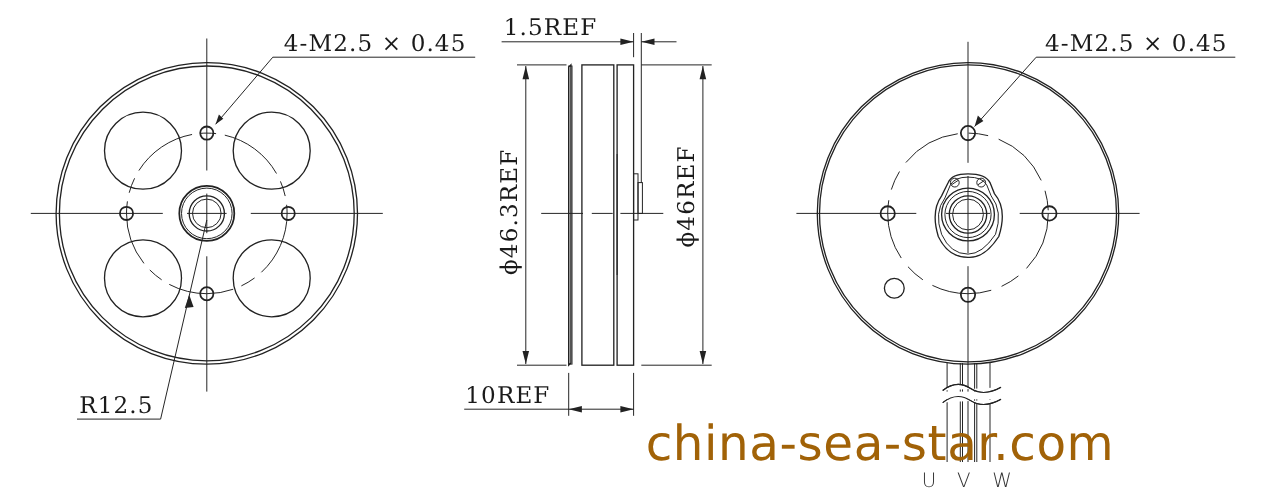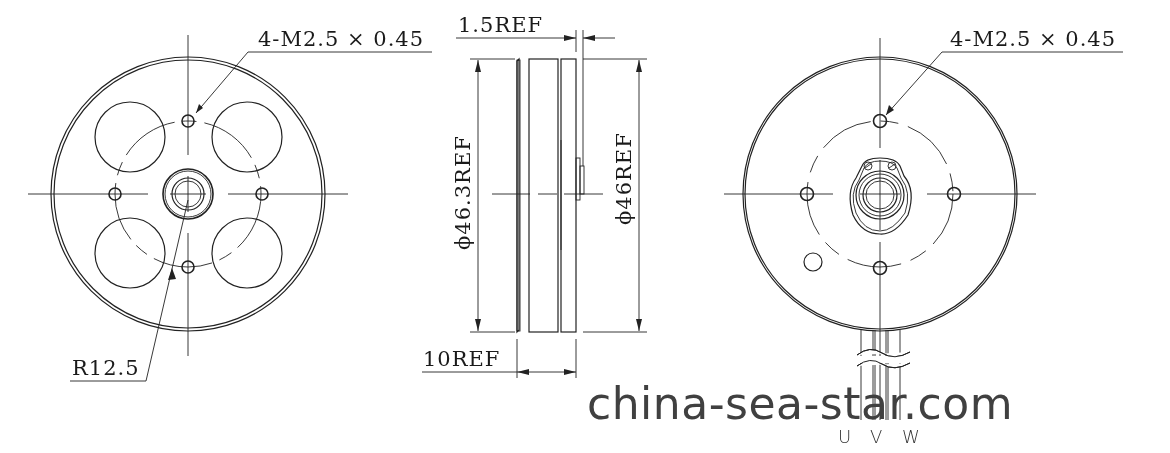--- a/index.html
+++ b/index.html
@@ -1,21 +1,21 @@
 <!DOCTYPE html>
 <html><head>
 <meta charset="utf-8">
 <style>
   html, body { margin: 0; padding: 0; background: #ffffff; }
   body { width: 1170px; height: 453px; position: relative; overflow: hidden; }
   #drawing { position: absolute; left: 0; top: 0; width: 1170px; height: 453px; }
   .dim-text { font-family: "DejaVu Serif", serif; font-size: 21px; fill: #1a1a1a; letter-spacing: 1px; }
   .dim-text-v { font-family: "DejaVu Serif", serif; font-size: 21px; fill: #1a1a1a; letter-spacing: 1px; }
   .wire-label { font-family: "DejaVu Sans", sans-serif; font-size: 18px; fill: #333; font-weight: 300; }
-  .watermark { position: absolute; left: 587px; top: 382px; font-family: "DejaVu Sans", sans-serif; font-size: 44px; color: #404040; letter-spacing: 0.5px; line-height: 1; }
+  .watermark { position: absolute; left: 587px; top: 382px; font-family: "DejaVu Sans", sans-serif; font-size: 44px; color: #a16207; letter-spacing: 0.5px; line-height: 1; }
   .ln { stroke: #222; fill: none; stroke-width: 1.2; }
   .ln-thin { stroke: #222; fill: none; stroke-width: 0.9; }
   .ln-thick { stroke: #222; fill: none; stroke-width: 1.6; }
 </style>
 </head>
 <body>
 
 <svg id="drawing" viewBox="0 0 1170 453" xmlns="http://www.w3.org/2000/svg">
 
   <g>

